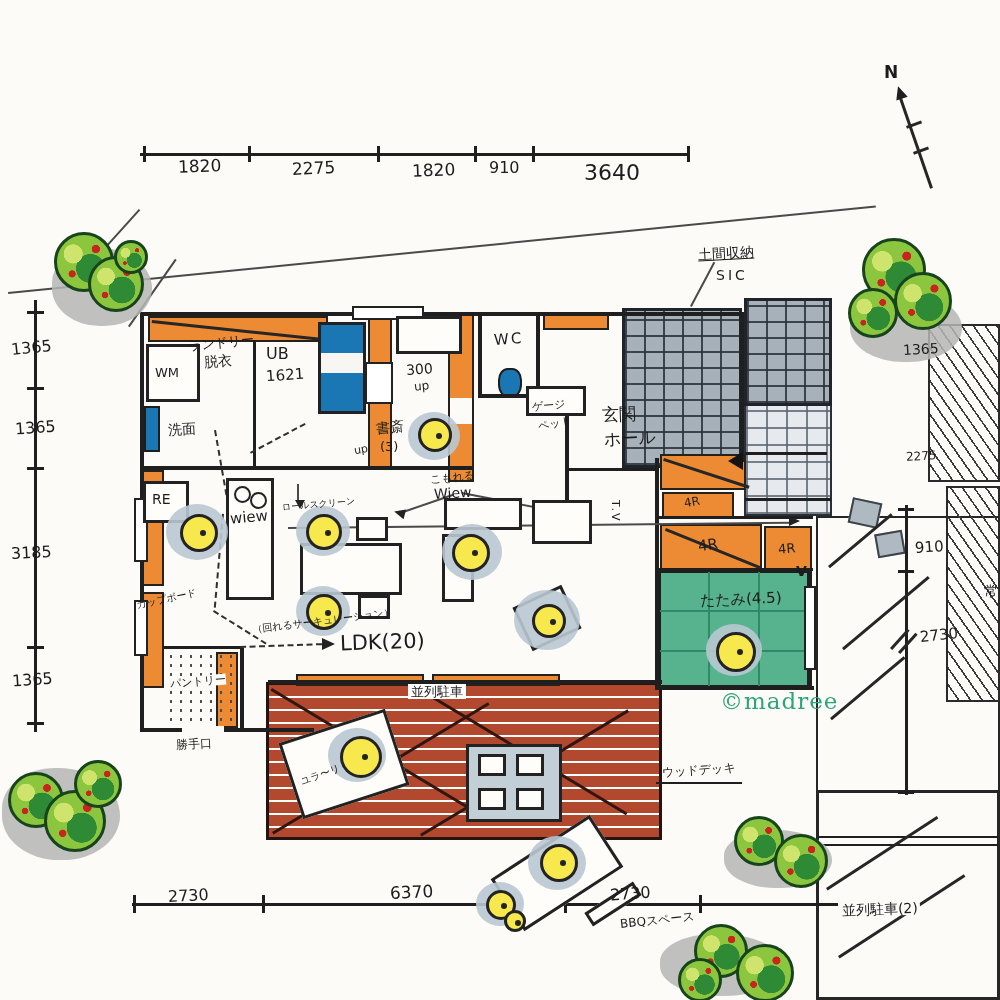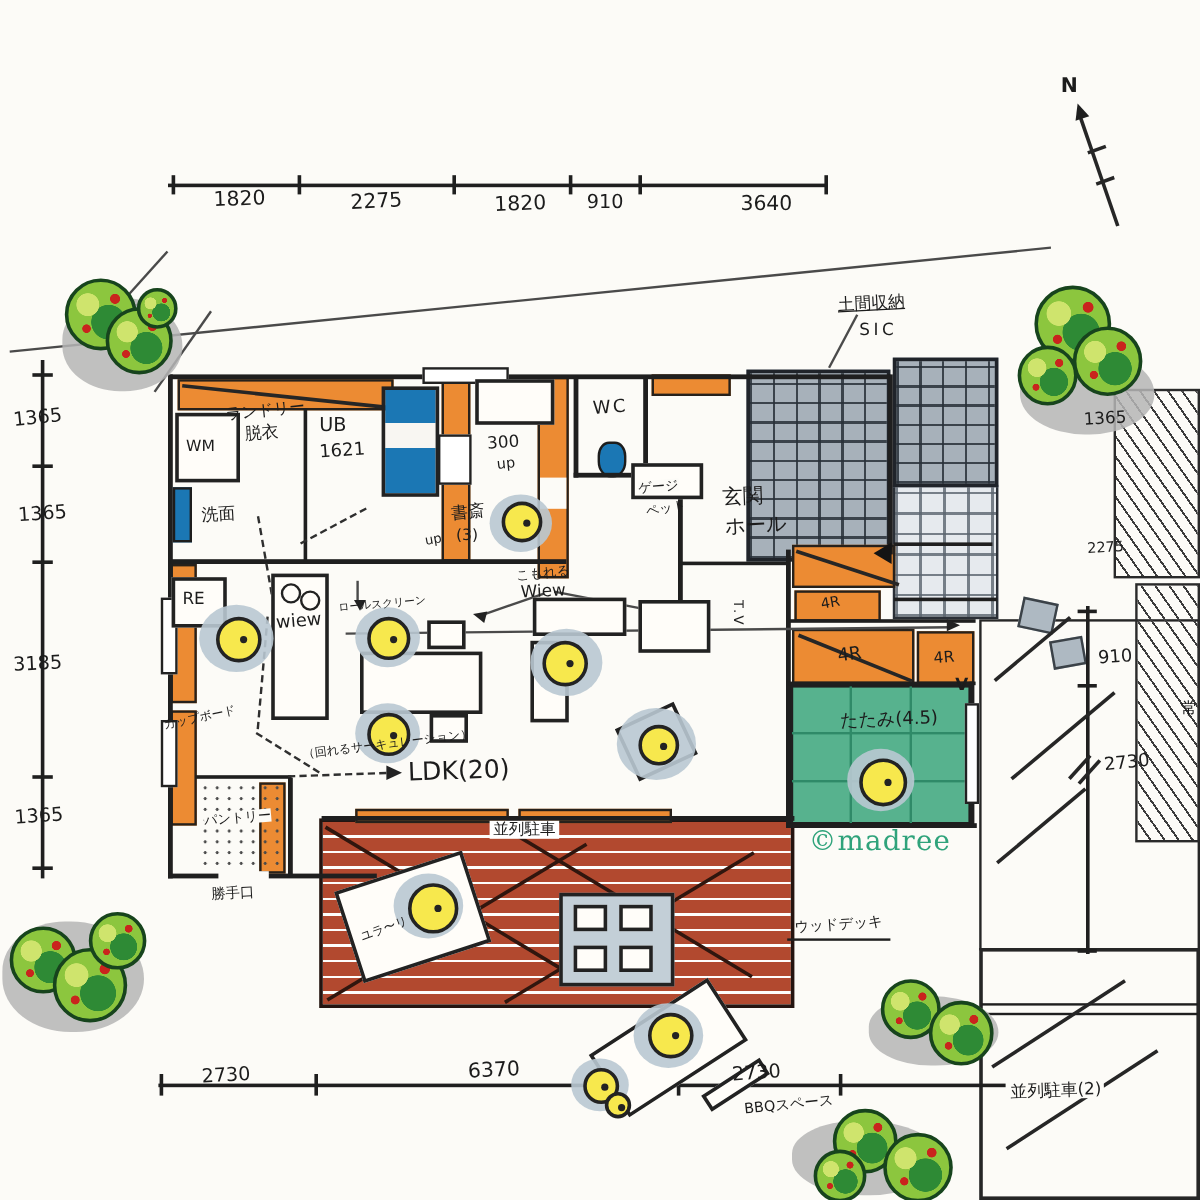--- a/index.html
+++ b/index.html
@@ -68,21 +68,21 @@
   <div class="tick" style="left:143px;top:146px;width:2.5px;height:16px"></div>
   <div class="tick" style="left:248px;top:146px;width:2.5px;height:16px"></div>
   <div class="tick" style="left:377px;top:146px;width:2.5px;height:16px"></div>
   <div class="tick" style="left:474px;top:146px;width:2.5px;height:16px"></div>
   <div class="tick" style="left:532px;top:146px;width:2.5px;height:16px"></div>
   <div class="tick" style="left:687px;top:146px;width:2.5px;height:16px"></div>
   <div class="lbl" style="left:178px;top:158px;font-size:17px;transform:rotate(-2deg)">1820</div>
   <div class="lbl" style="left:292px;top:160px;font-size:17px;transform:rotate(-3deg)">2275</div>
   <div class="lbl" style="left:412px;top:162px;font-size:17px;transform:rotate(-2deg)">1820</div>
   <div class="lbl" style="left:489px;top:160px;font-size:16px">910</div>
-  <div class="lbl" style="left:617px;top:162px;font-size:17px">3640</div>
+  <div class="lbl" style="left:584px;top:162px;font-size:22px">3640</div>
 
   <div class="wall" style="left:34px;top:300px;width:2.5px;height:432px"></div>
   <div class="tick" style="left:27px;top:311px;width:17px;height:2.5px"></div>
   <div class="tick" style="left:27px;top:387px;width:17px;height:2.5px"></div>
   <div class="tick" style="left:27px;top:467px;width:17px;height:2.5px"></div>
   <div class="tick" style="left:27px;top:646px;width:17px;height:2.5px"></div>
   <div class="tick" style="left:27px;top:722px;width:17px;height:2.5px"></div>
   <div class="lbl" style="left:11px;top:340px;font-size:16px;transform:rotate(-6deg)">1365</div>
   <div class="lbl" style="left:15px;top:420px;font-size:16px;transform:rotate(-4deg)">1365</div>
   <div class="lbl" style="left:11px;top:545px;font-size:16px;transform:rotate(-3deg)">3185</div>
@@ -333,15 +333,15 @@
 
   <div class="shadow" style="left:724px;top:830px;width:108px;height:58px"></div>
   <div class="tree" style="left:734px;top:816px;width:50px;height:50px"></div>
   <div class="tree" style="left:774px;top:834px;width:54px;height:54px"></div>
 
   <div class="shadow" style="left:660px;top:934px;width:124px;height:62px"></div>
   <div class="tree" style="left:694px;top:924px;width:54px;height:54px"></div>
   <div class="tree" style="left:736px;top:944px;width:58px;height:58px"></div>
   <div class="tree" style="left:678px;top:958px;width:44px;height:44px"></div>
 
-  <div class="lbl" style="left:674px;top:690px;font-size:23px;color:#2fa37b;font-family:'DejaVu Serif',serif;letter-spacing:1px;z-index:40">©madree</div>
+  <div class="lbl" style="left:720px;top:690px;font-size:23px;color:#2fa37b;font-family:'DejaVu Serif',serif;letter-spacing:1px;z-index:40">©madree</div>
 
 </div>
 
 </body></html>

